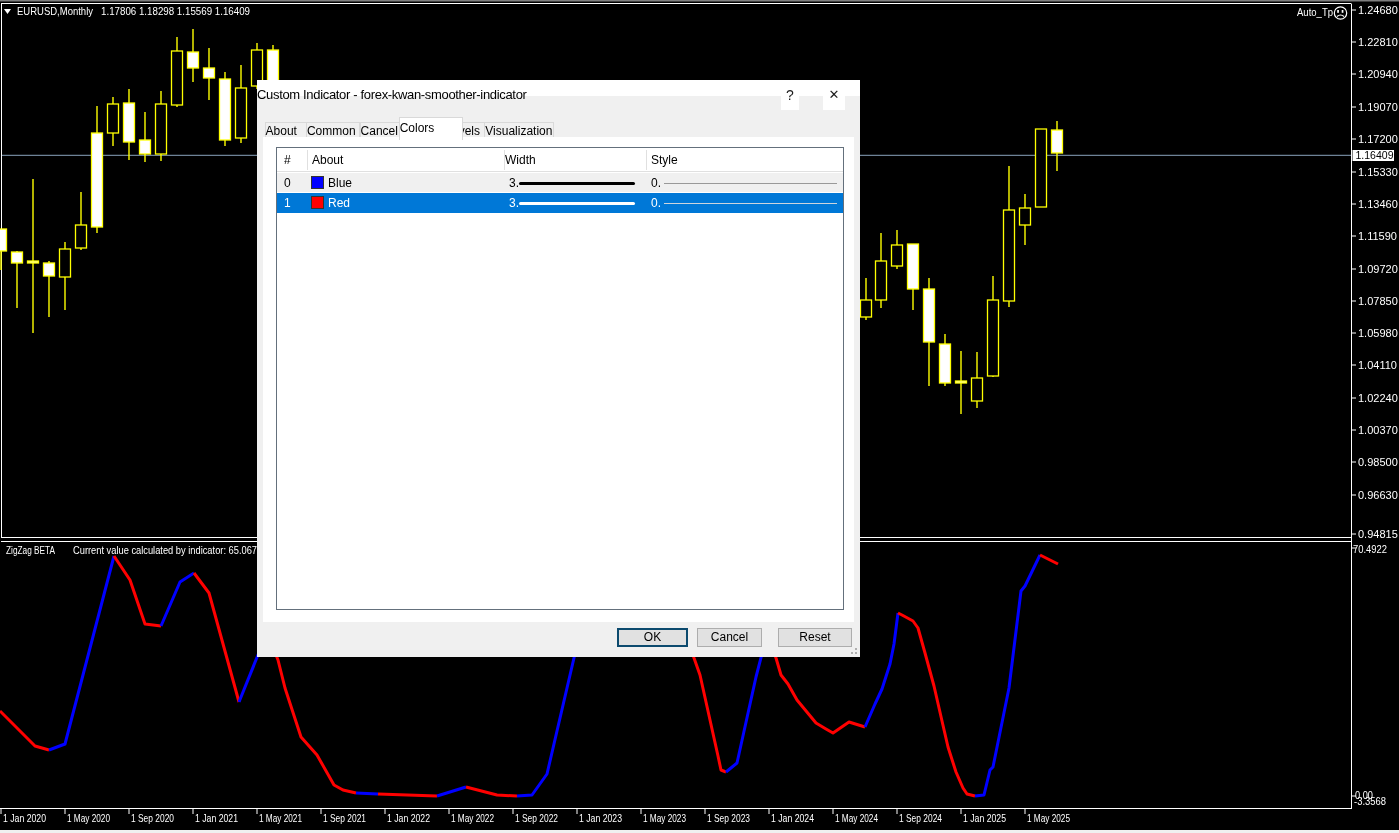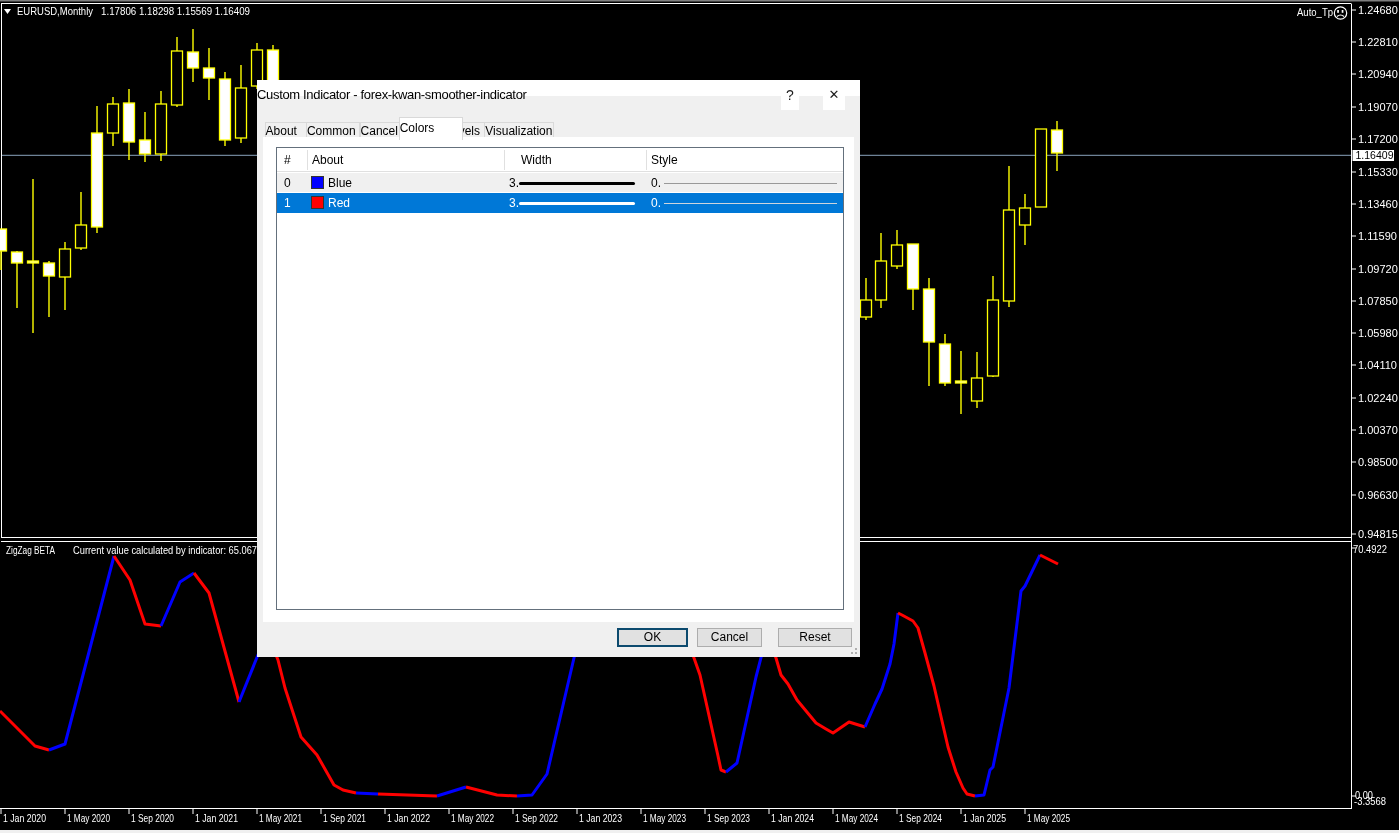--- a/index.html
+++ b/index.html
@@ -225,21 +225,21 @@
 <div class="tab" style="left:48.9px;width:54px">Common</div>
 <div class="tab" style="left:102.6px;width:43.4px">Cancel</div>
 <div class="tab active" style="left:141.7px;width:64px">Colors</div>
 <div class="tab" style="left:187.3px;width:41.0px">Levels</div>
 <div class="tab" style="left:227.3px;width:69.7px">Visualization</div>
  <div id="page"></div>
  <div id="list">
   <div class="hdr">
     <span style="left:7px">#</span>
         <span style="left:35px">About</span>
-        <span style="left:244px">Width</span>
+        <span style="left:228px">Width</span>
         <span style="left:374px">Style</span>
     <i style="left:30px"></i>
         <i style="left:227px"></i>
         <i style="left:369px"></i>
   </div>
   <div class="row r0">
     <span style="left:7px">0</span>
     <b style="background:#0000ff"></b>
         <span style="left:51px">Blue</span>
     <span style="left:232px">3.</span>

